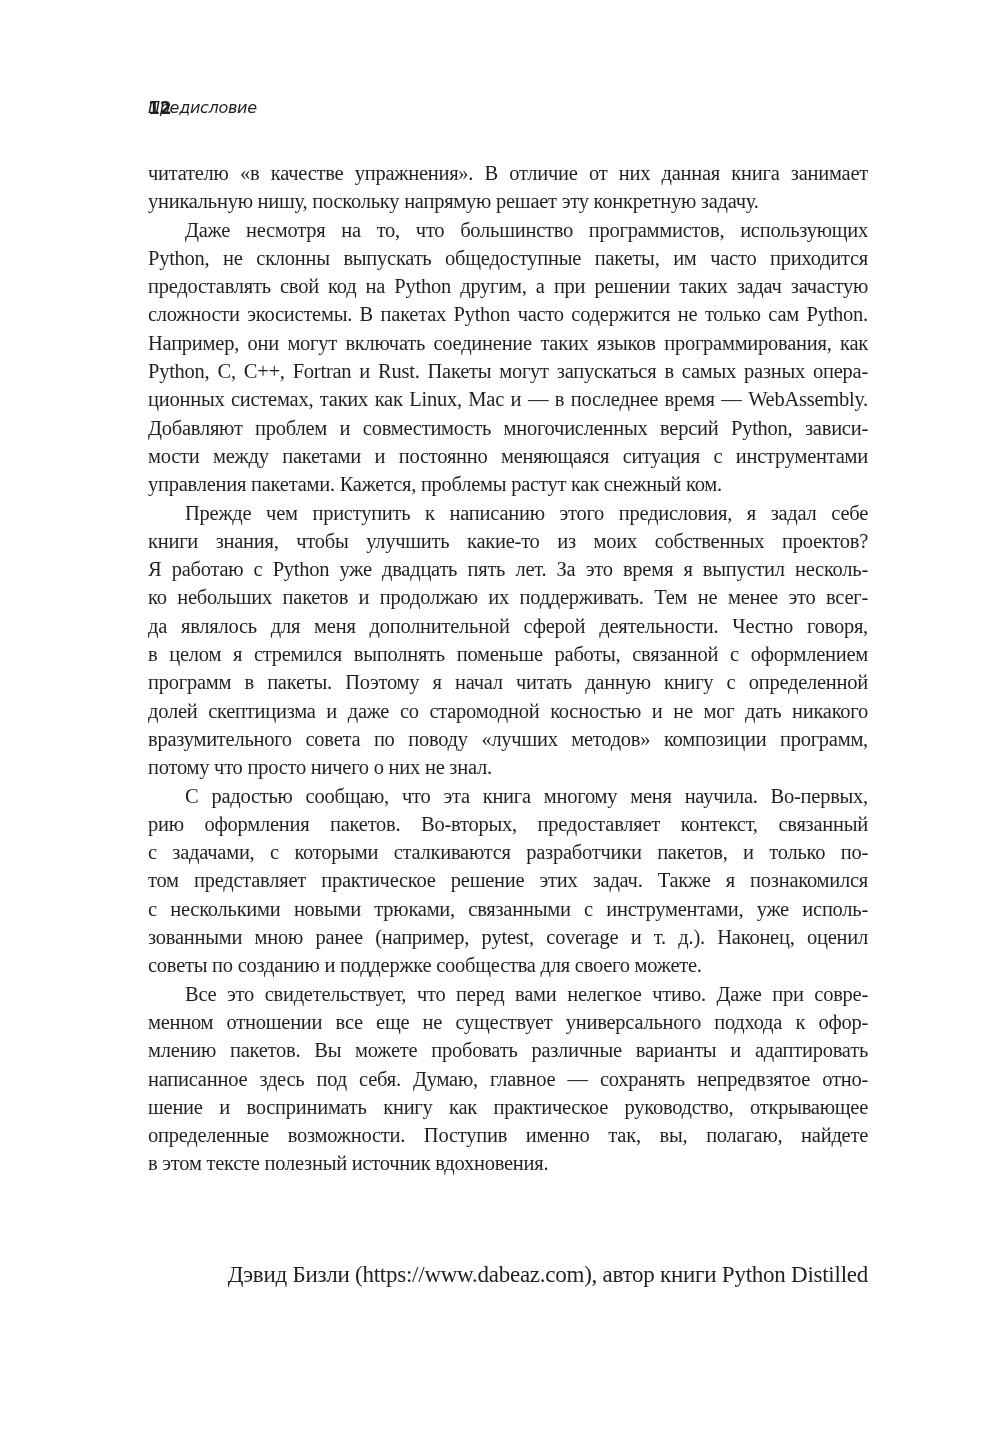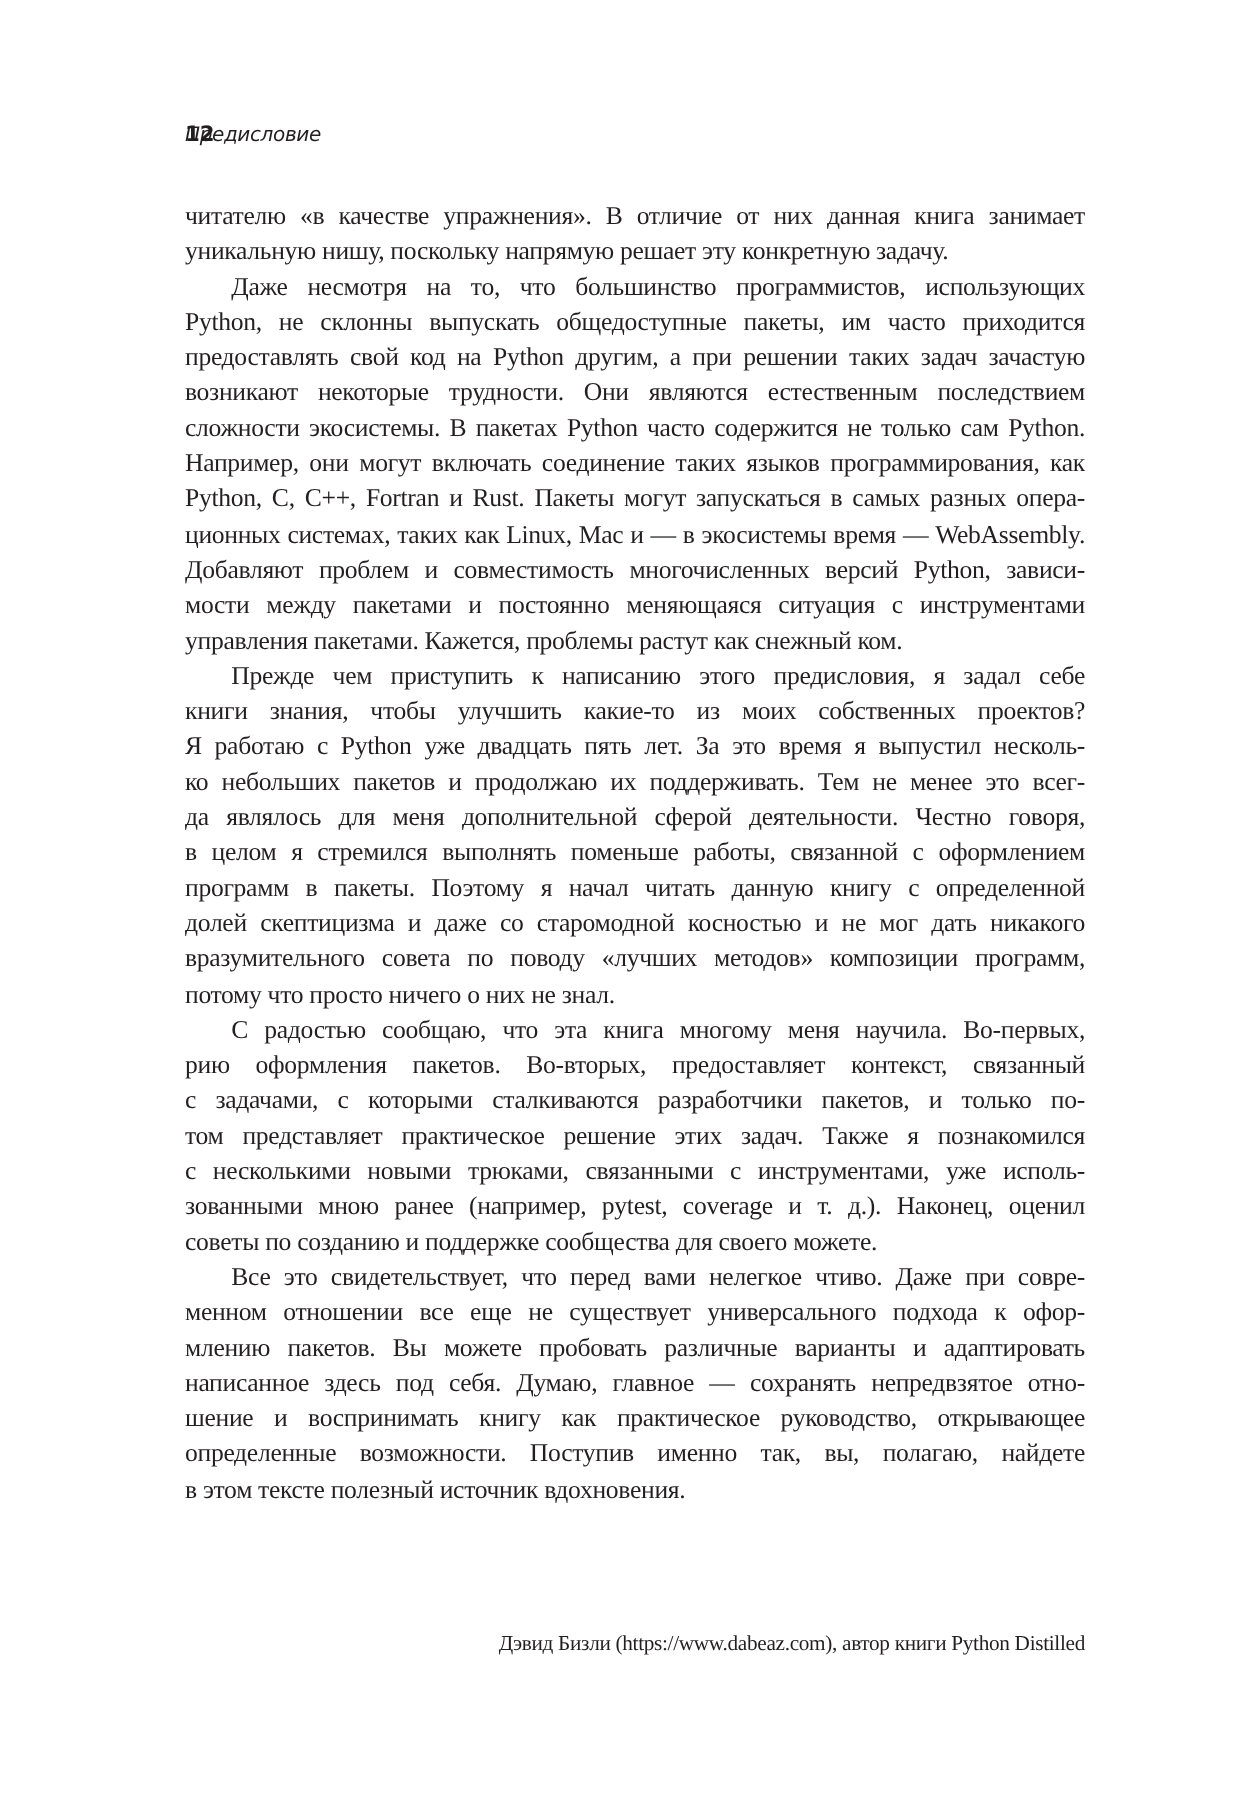--- a/index.html
+++ b/index.html
@@ -5,45 +5,44 @@
   html, body { margin: 0; padding: 0; background: #ffffff; }
   body { width: 986px; height: 1447px; position: relative; overflow: hidden; color: #231f20; }
   .page { position: absolute; left: 148px; top: 0; width: 720px; }
   .header { position: absolute; top: 98px; left: 0; width: 720px; height: 28px; }
   .page-num { position: absolute; left: 0; top: 0; font-family: "DejaVu Sans", sans-serif; font-weight: bold; font-size: 17px; }
   .running-title { position: absolute; left: 0; right: 0; top: 0; text-align: left; font-family: "DejaVu Sans", sans-serif; font-style: italic; font-size: 16px; letter-spacing: -0.3px; }
   .body { position: absolute; top: 159px; left: 0; width: 720px; }
   .line { font-family: "Liberation Serif", serif; font-size: 20.5px; line-height: 28.3px; height: 28.3px; white-space: nowrap; text-align: justify; text-align-last: justify; letter-spacing: -0.25px; }
   .line.last { text-align-last: left; }
   .line.indent { padding-left: 37px; }
-  .signature { position: absolute; top: 1261px; left: 0; width: 720px; text-align: right; font-family: "Liberation Serif", serif; font-size: 17px; letter-spacing: -0.25px; line-height: 28px; margin-top: 40px; }
+  .signature { position: absolute; top: 1261px; left: 0; width: 720px; text-align: right; font-family: "Liberation Serif", serif; font-size: 23px; letter-spacing: -0.25px; line-height: 28px; }
 </style>
 </head>
 <body>
 
 <div class="page">
   <div class="header">
     <span class="page-num">12</span>
     <div class="running-title">Предисловие</div>
   </div>
 
   <div class="body" id="body">
       <div>
         <div class="line">читателю «в качестве упражнения». В отличие от них данная книга занимает</div>
         <div class="line last">уникальную нишу, поскольку напрямую решает эту конкретную задачу.</div>
       </div>
       <div>
         <div class="line indent">Даже несмотря на то, что большинство программистов, использующих</div>
         <div class="line">Python, не склонны выпускать общедоступные пакеты, им часто приходится</div>
         <div class="line">предоставлять свой код на Python другим, а при решении таких задач зачастую</div>
-        <div class="line">возникают некоторые трудности. Они являются естественным последствием</div>
         <div class="line">сложности экосистемы. В пакетах Python часто содержится не только сам Python.</div>
         <div class="line">Например, они могут включать соединение таких языков программирования, как</div>
         <div class="line">Python, C, C++, Fortran и Rust. Пакеты могут запускаться в самых разных опера-</div>
-        <div class="line">ционных системах, таких как Linux, Mac и — в экосистемы время — WebAssembly.</div>
+        <div class="line">ционных системах, таких как Linux, Mac и — в последнее время — WebAssembly.</div>
         <div class="line">Добавляют проблем и совместимость многочисленных версий Python, зависи-</div>
         <div class="line">мости между пакетами и постоянно меняющаяся ситуация с инструментами</div>
         <div class="line last">управления пакетами. Кажется, проблемы растут как снежный ком.</div>
       </div>
       <div>
         <div class="line indent">Прежде чем приступить к написанию этого предисловия, я задал себе</div>
         <div class="line">книги знания, чтобы улучшить какие-то из моих собственных проектов?</div>
         <div class="line">Я работаю с Python уже двадцать пять лет. За это время я выпустил несколь-</div>
         <div class="line">ко небольших пакетов и продолжаю их поддерживать. Тем не менее это всег-</div>
         <div class="line">да являлось для меня дополнительной сферой деятельности. Честно говоря,</div>

